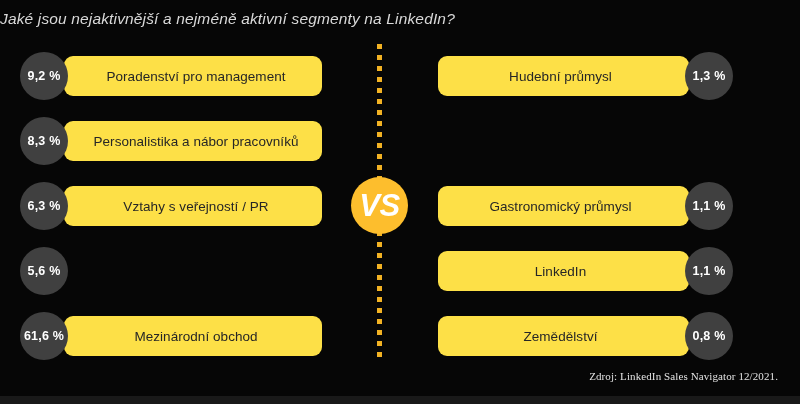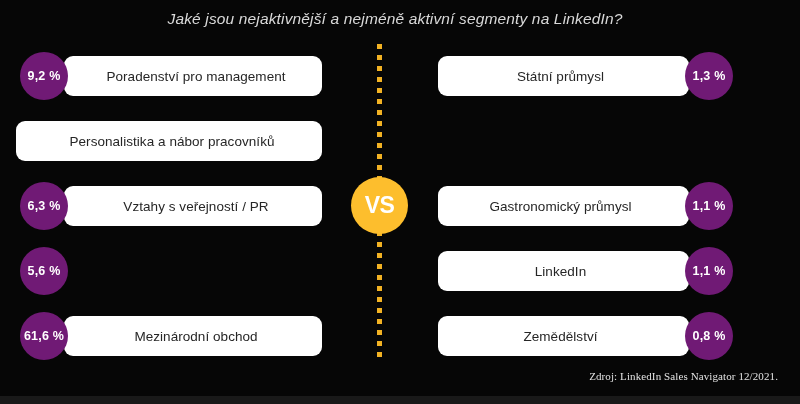--- a/index.html
+++ b/index.html
@@ -23,21 +23,20 @@
     height: 8px;
     background: #191919;
   }
 
   
   #title {
     position: absolute;
     top: 10px;
     left: 0;
     width: 790px;
-    text-align: center;
     font-size: 15.5px;
     font-style: italic;
     font-weight: 300;
     letter-spacing: 0.15px;
     color: #d9d9d9;
     white-space: nowrap;
   }
 
   
   #divider {
@@ -58,58 +57,59 @@
     top: 177px;
     width: 57px;
     height: 57px;
     border-radius: 50%;
     background: #fdbe2d;
     display: flex;
     align-items: center;
     justify-content: center;
   }
   #vs-badge .vs-text {
-    font-size: 23px;
+    font-size: 31px;
     font-weight: bold;
+    font-style: italic;
     color: #ffffff;
     letter-spacing: -0.5px;
     line-height: 1;
   }
 
   
   .row {
     position: absolute;
     height: 48px;
     display: flex;
     align-items: center;
   }
   .row.left  { left: 20px;  width: 302px; }
   .row.right { left: 438px; width: 295px; flex-direction: row-reverse; }
 
   .bubble {
     flex: 0 0 auto;
     width: 48px;
     height: 48px;
     border-radius: 50%;
-    background: #701a75;
+    background: #404040;
     display: flex;
     align-items: center;
     justify-content: center;
     color: #ffffff;
     font-size: 12.5px;
     font-weight: bold;
     letter-spacing: 0.2px;
     z-index: 2;
     box-sizing: border-box;
   }
 
   .pill {
     flex: 1 1 auto;
     height: 40px;
-    background: #ffffff;
+    background: #fde047;
     border-radius: 9px;
     display: flex;
     align-items: center;
     justify-content: center;
     color: #262626;
     font-size: 13.5px;
     letter-spacing: 0.05px;
     white-space: nowrap;
     box-sizing: border-box;
     z-index: 1;
@@ -140,37 +140,38 @@
 
   <div id="vs-badge">
     <span class="vs-text">VS</span>
   </div>
 
   <div class="row left" style="top:52px">
     <div class="bubble">9,2 %</div>
     <div class="pill">Poradenství pro management</div>
   </div>
   <div class="row left" style="top:117px">
+    <div class="bubble">8,3 %</div>
     <div class="pill">Personalistika a nábor pracovníků</div>
   </div>
   <div class="row left" style="top:182px">
     <div class="bubble">6,3 %</div>
     <div class="pill">Vztahy s veřejností / PR</div>
   </div>
   <div class="row left" style="top:247px">
     <div class="bubble">5,6 %</div>
   </div>
   <div class="row left" style="top:312px">
     <div class="bubble">61,6 %</div>
     <div class="pill">Mezinárodní obchod</div>
   </div>
 
   <div class="row right" style="top:52px">
     <div class="bubble">1,3 %</div>
-    <div class="pill">Státní průmysl</div>
+    <div class="pill">Hudební průmysl</div>
   </div>
   <div class="row right" style="top:117px">
   </div>
   <div class="row right" style="top:182px">
     <div class="bubble">1,1 %</div>
     <div class="pill">Gastronomický průmysl</div>
   </div>
   <div class="row right" style="top:247px">
     <div class="bubble">1,1 %</div>
     <div class="pill">LinkedIn</div>

